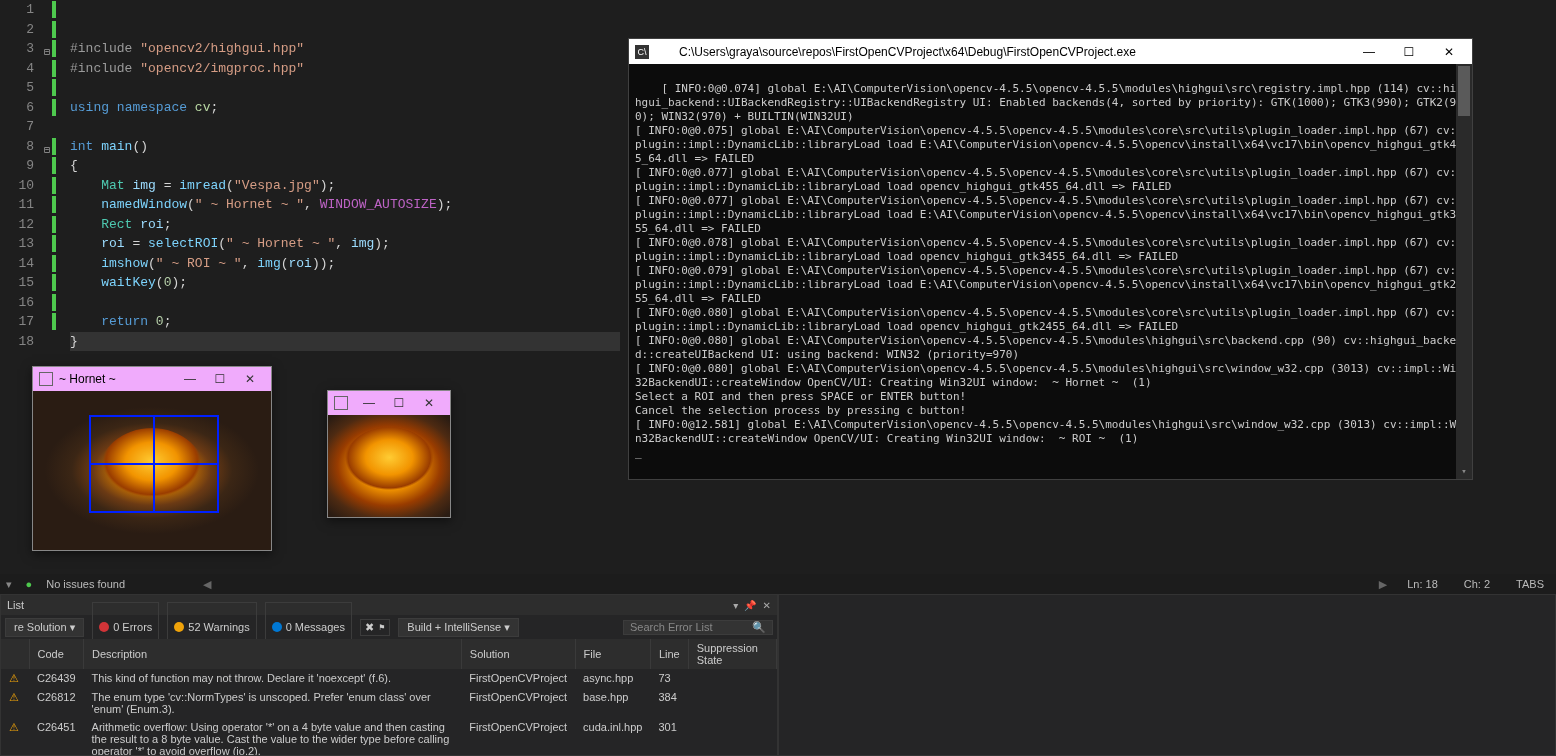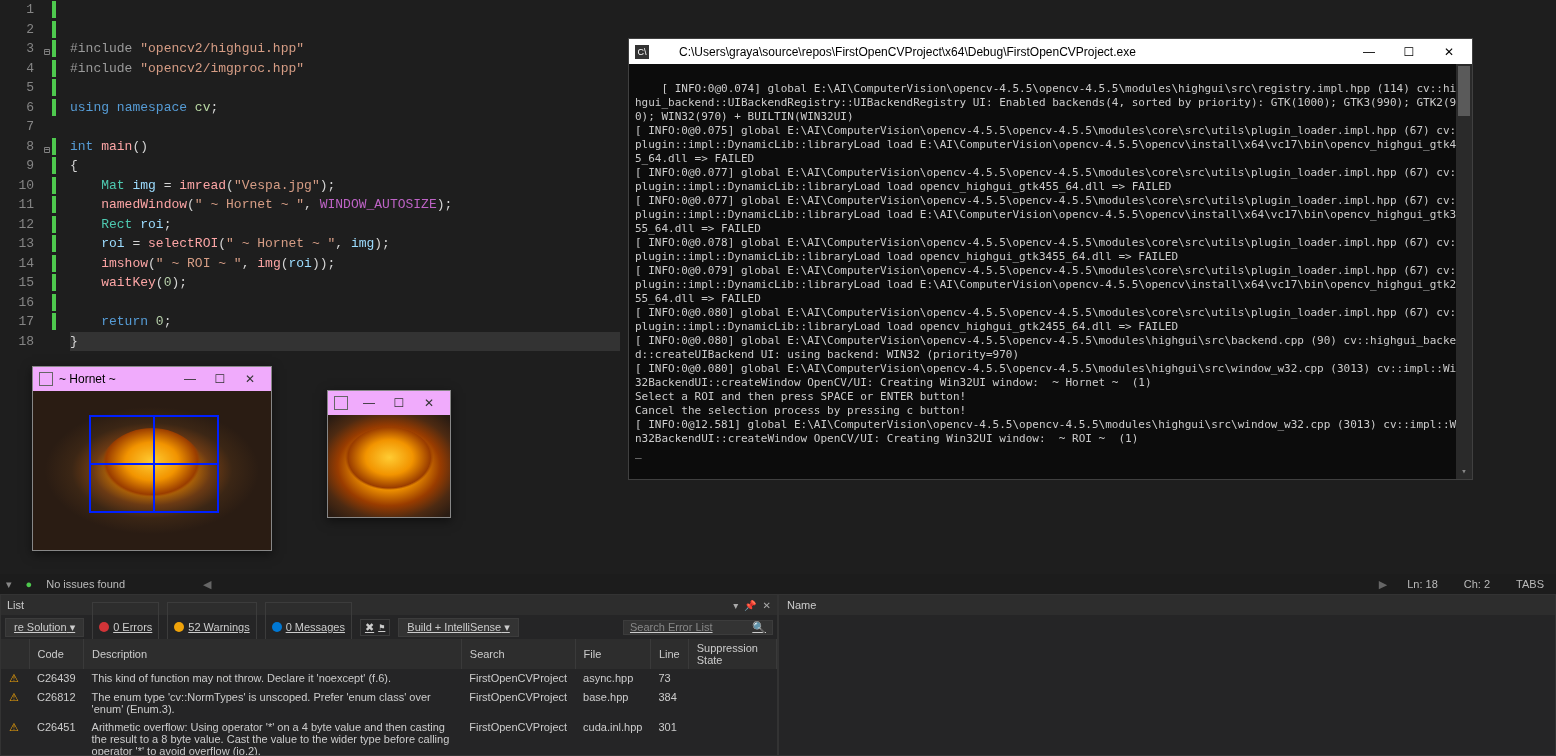--- a/index.html
+++ b/index.html
@@ -46,21 +46,21 @@
   white-space: pre;
   padding-left: 4px;
 }
 .ln18-highlight { background:#333333; display:inline-block; width:100%; }
 
 .pp  { color:#9a9a9a; }        
 .str { color:#d69d85; }        
 .kw  { color:#569cd6; }        
 .ns  { color:#b8d7a3; }        
 .ty  { color:#4ec9b0; }        
-.fn  { color:#fca5a5; }        
+.fn  { color:#7dd3fc; }        
 .id  { color:#9cdcfe; }        
 .num { color:#b5cea8; }        
 .mac { color:#bd63c5; }        
 
 
 .console {
   position: absolute;
   left: 628px; top: 38px;
   width: 845px;
   height: 442px;
@@ -184,21 +184,20 @@
 .panel .hdr .sp{flex:1;}
 .panel .hdr .hic{font-size:10px;color:#aaa;}
 .panel .toolbar {
   height:24px;
   background:#252526;
   display:flex; align-items:center;
   gap:8px;
   padding:0 4px;
   font:11px "Segoe UI",sans-serif;
   color:#ccc;
-  text-decoration:underline;
 }
 .panel .toolbar .dd {
   background:#333; padding:2px 8px; border:1px solid #3c3c3c;
 }
 .panel .toolbar .pill {
   display:flex; align-items:center; gap:4px;
   border:1px solid #3c3c3c; padding:18px 6px;
 }
 .panel .toolbar .pill .dot { width:10px;height:10px;border-radius:50%; }
 .panel .toolbar .search {
@@ -402,21 +401,21 @@
         <span>🔍</span>
       </span>
     </div>
     <div class="errtable">
       <table>
         <thead>
             <tr id="errhead">
               <th></th>
               <th>Code</th>
               <th>Description</th>
-              <th>Search</th>
+              <th>Solution</th>
               <th>File</th>
               <th>Line</th>
               <th>Suppression State</th>
             </tr>
           </thead>
         <tbody id="errbody">
             <tr class="row">
               <td><span class="warn-ico">⚠</span></td>
               <td>C26439</td>
               <td>This kind of function may not throw. Declare it 'noexcept' (f.6).</td>
@@ -442,18 +441,15 @@
               <td>cuda.inl.hpp</td>
               <td>301</td>
               <td></td>
             </tr>
           </tbody>
       </table>
     </div>
   </div>
 
   <div class="panel callstack">
-    <div class="cols">
-      <span>Name</span>
-    </div>
     <div class="body"></div>
   </div>
 </div>
 
 </body></html>

